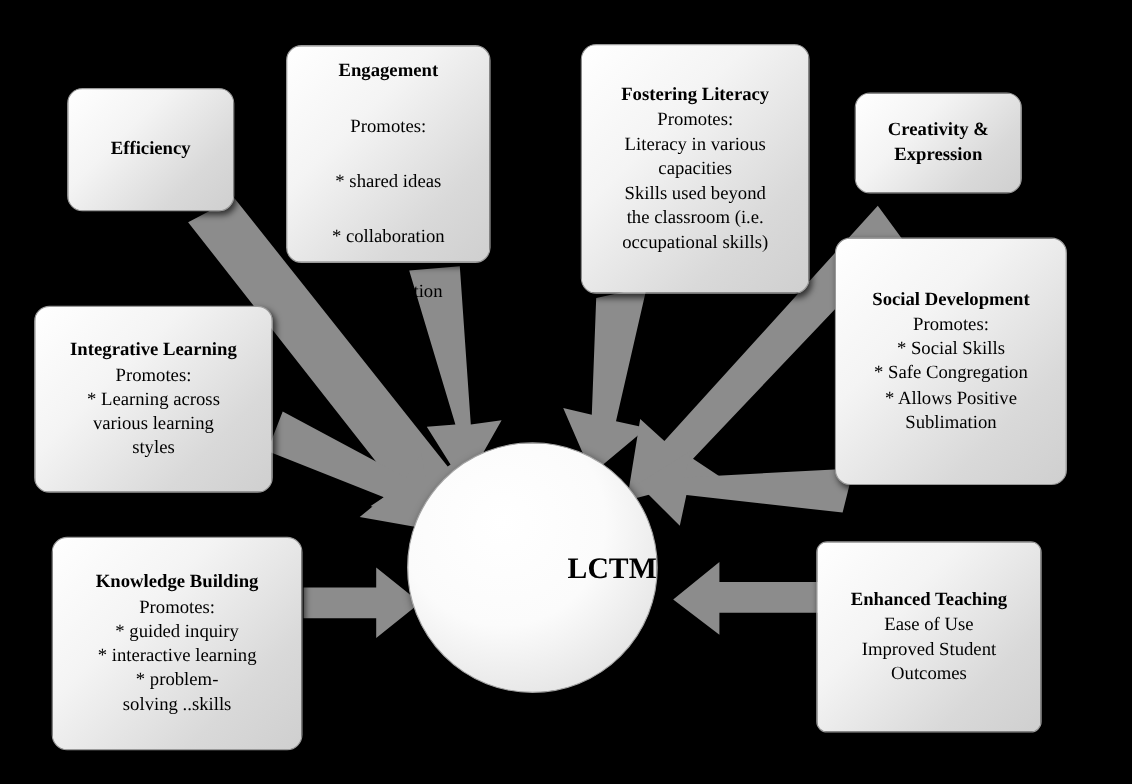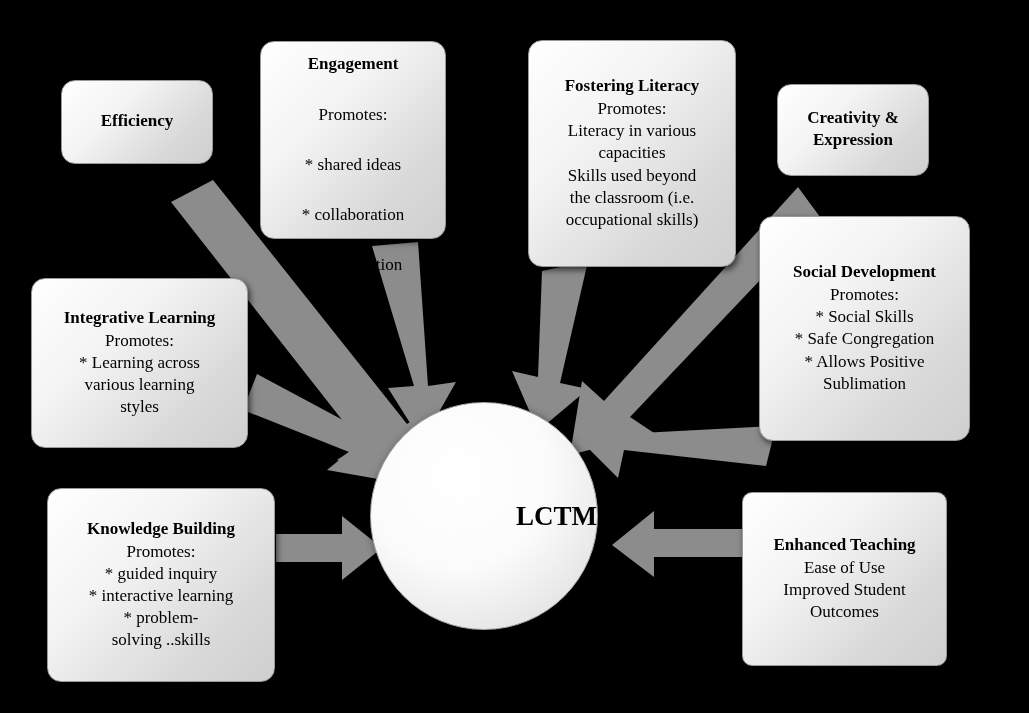--- a/index.html
+++ b/index.html
@@ -105,21 +105,21 @@
       <polygon points="0,32 0,4 66,4 66,-14 106,18 66,50 66,32" transform="translate(0,10)" fill="#8c8c8c"></polygon>
     </svg>
   </div>
 
   <div class="arrow" style="left:610px; top:515px;">
     <svg width="140" height="70" viewBox="0 0 140 70">
       <polygon points="136,32 136,4 44,4 44,-14 2,20 44,52 44,32" transform="translate(0,10)" fill="#8c8c8c"></polygon>
     </svg>
   </div>
 
-  <div class="node" style="left:61px; top:80px; width:152px; height:84px; font-size:17px;">
+  <div class="node" style="left:61px; top:80px; width:152px; height:112px; font-size:17px;">
     <div class="title">Efficiency</div>
   </div>
 
   <div class="node" style="left:260px; top:41px; width:186px; height:198px; font-size:17px;gap:28px;">
     <div class="title">Collaborative</div>
     <div class="title">Engagement</div>
     <div class="line">Promotes:</div>
     <div class="line">* shared ideas</div>
     <div class="line">* collaboration</div>
     <div class="line">* participation</div>

